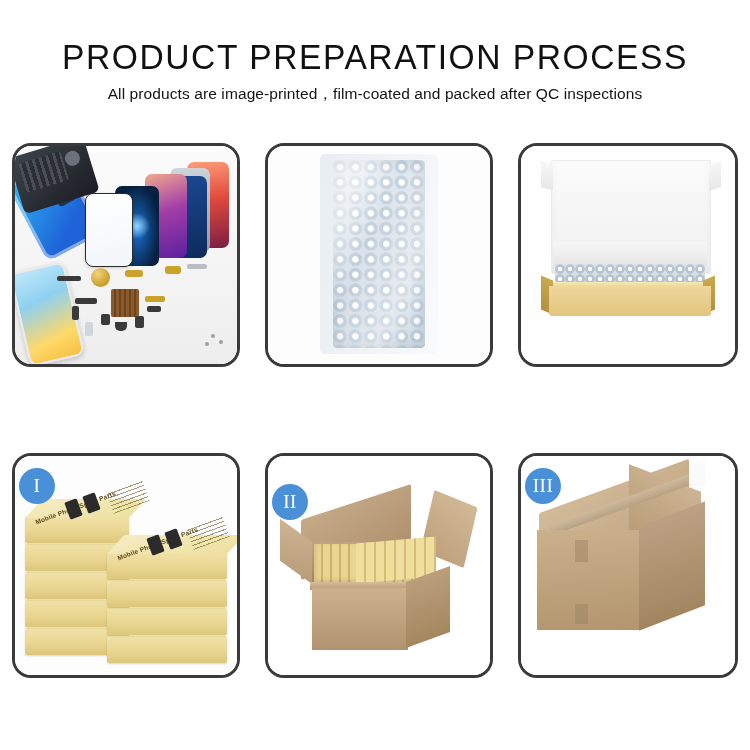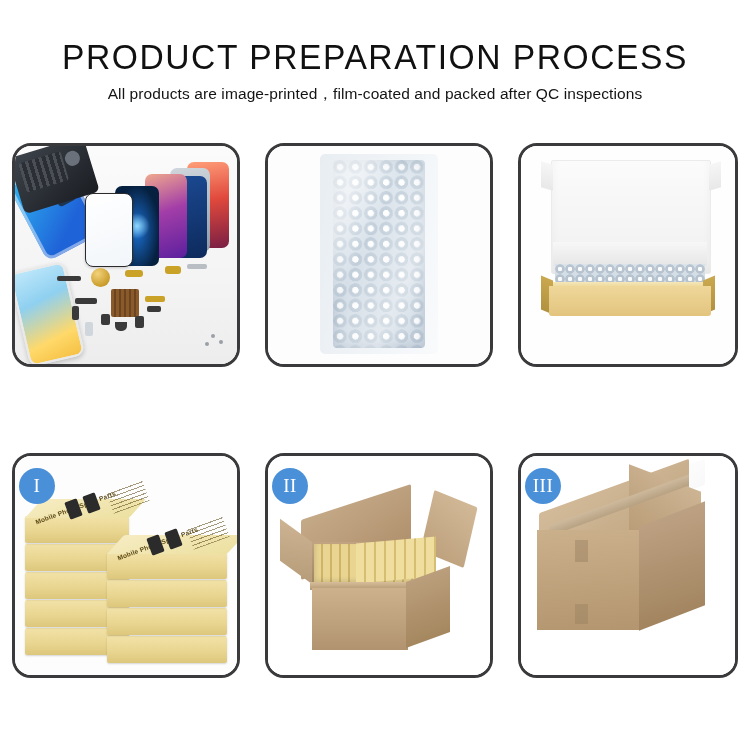--- a/index.html
+++ b/index.html
@@ -45,21 +45,21 @@
   .badge{
     position:absolute;width:36px;height:36px;border-radius:50%;
     background:#4a90d9;color:#fff;
     font-family:"Liberation Serif",serif;
     font-size:19px;letter-spacing:.5px;
     display:flex;align-items:center;justify-content:center;
     z-index:40;
   }
   .b-r1{top:325px;}
   .b-c1{left:7px;}
-  .b-c2{left:260px;}
+  .b-c2{left:260px;margin-top:16px;}
   .b-c3{left:513px;}
 
   
   .p1 .scene{background:linear-gradient(180deg,#fbfbfb 0%,#f4f4f4 60%,#ededed 100%);}
   .phone{position:absolute;border-radius:7px;}
   .ph-back{
     left:9px;top:20px;width:62px;height:86px;
     background:linear-gradient(145deg,#2fb6f2,#1f63d8 70%);
     transform:rotate(-28deg);
     box-shadow:inset 0 0 0 3px rgba(255,255,255,.45);

